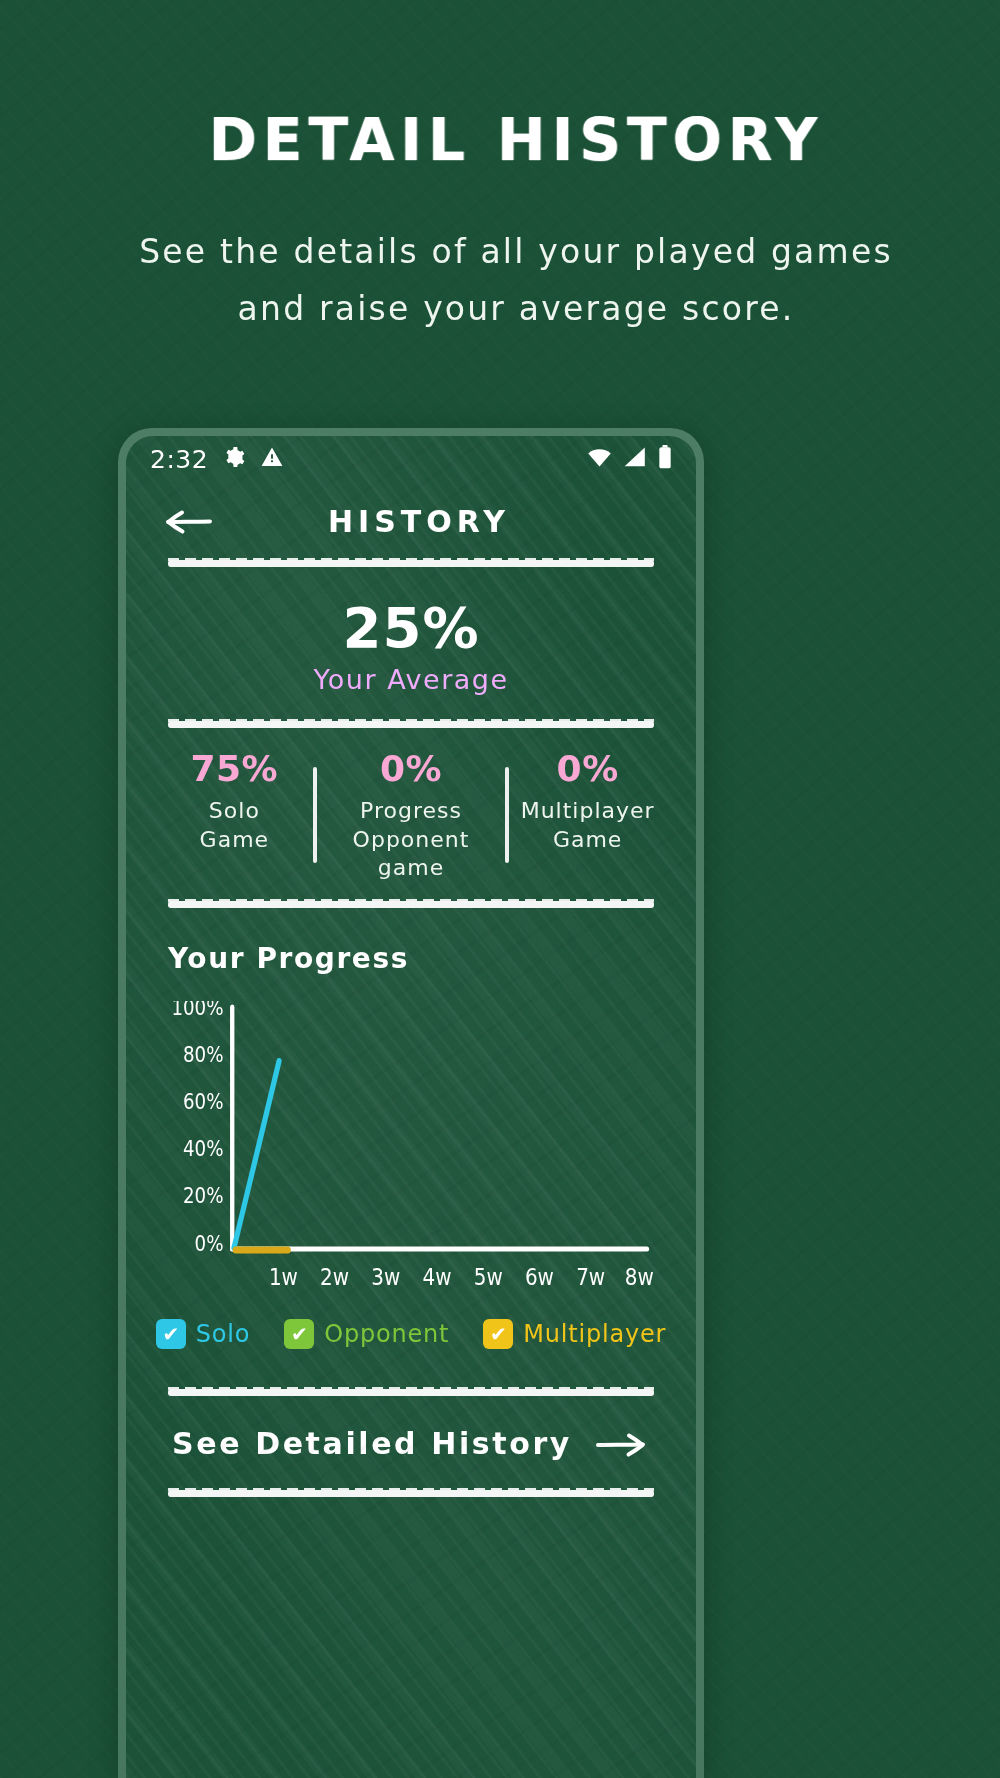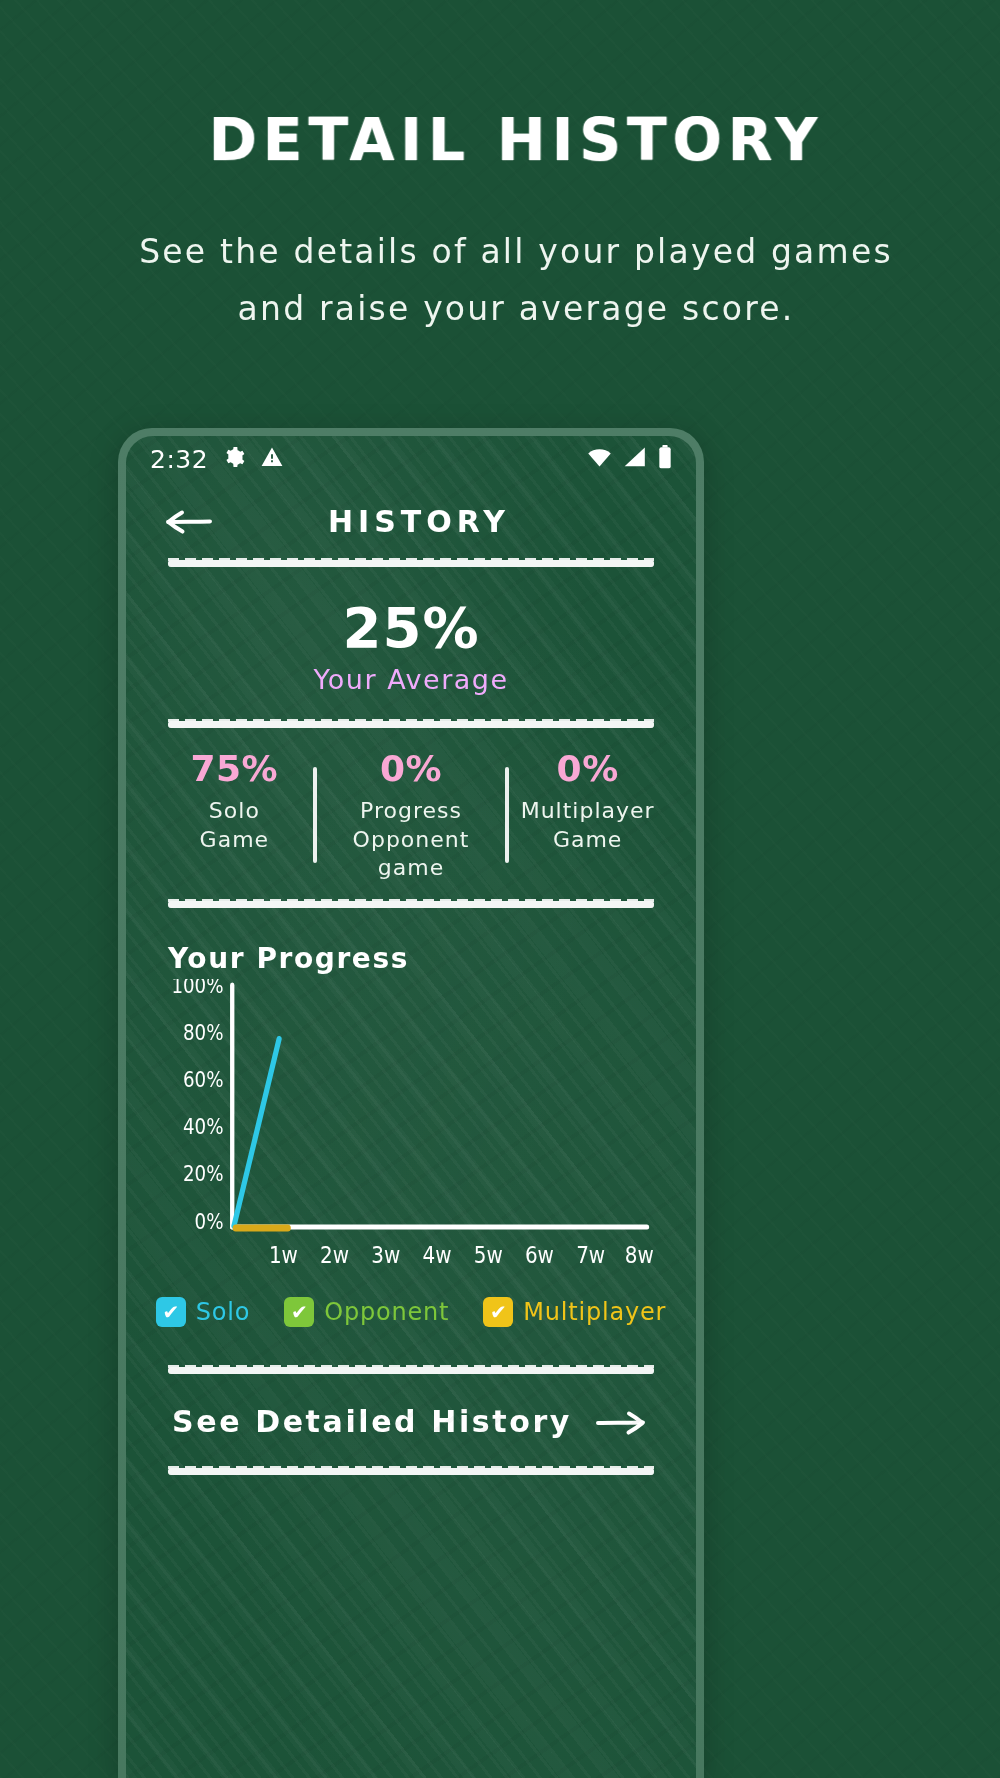--- a/index.html
+++ b/index.html
@@ -127,21 +127,21 @@
   .stat-label{ font-size:22px; color:#eef5ef; line-height:1.3; margin-top:8px; letter-spacing:1px; }
   .divider{
     width:4px; align-self:center; height:96px;
     background:#fff; border-radius:3px; opacity:.92;
     background-image:repeating-linear-gradient(0deg, rgba(255,255,255,1) 0 7px, rgba(255,255,255,.55) 7px 10px);
   }
 
   
   .chart-wrap{ padding:34px 42px 0; position:relative; }
   .chart-title{ font-size:28px; font-weight:700; color:#fff; letter-spacing:1.6px; }
-  .chart-area{ position:relative; margin-top:4px; height:300px; }
+  .chart-area{ position:relative; margin-top:26px; height:300px; }
   .chart-svg{ display:block; width:100%; height:100%; }
 
   
   .legend{
     display:flex; align-items:center; justify-content:center;
     gap:34px; margin-top:18px;
   }
   .leg{ display:flex; align-items:center; gap:10px; }
   .leg-box{
     width:30px; height:30px; border-radius:6px;

